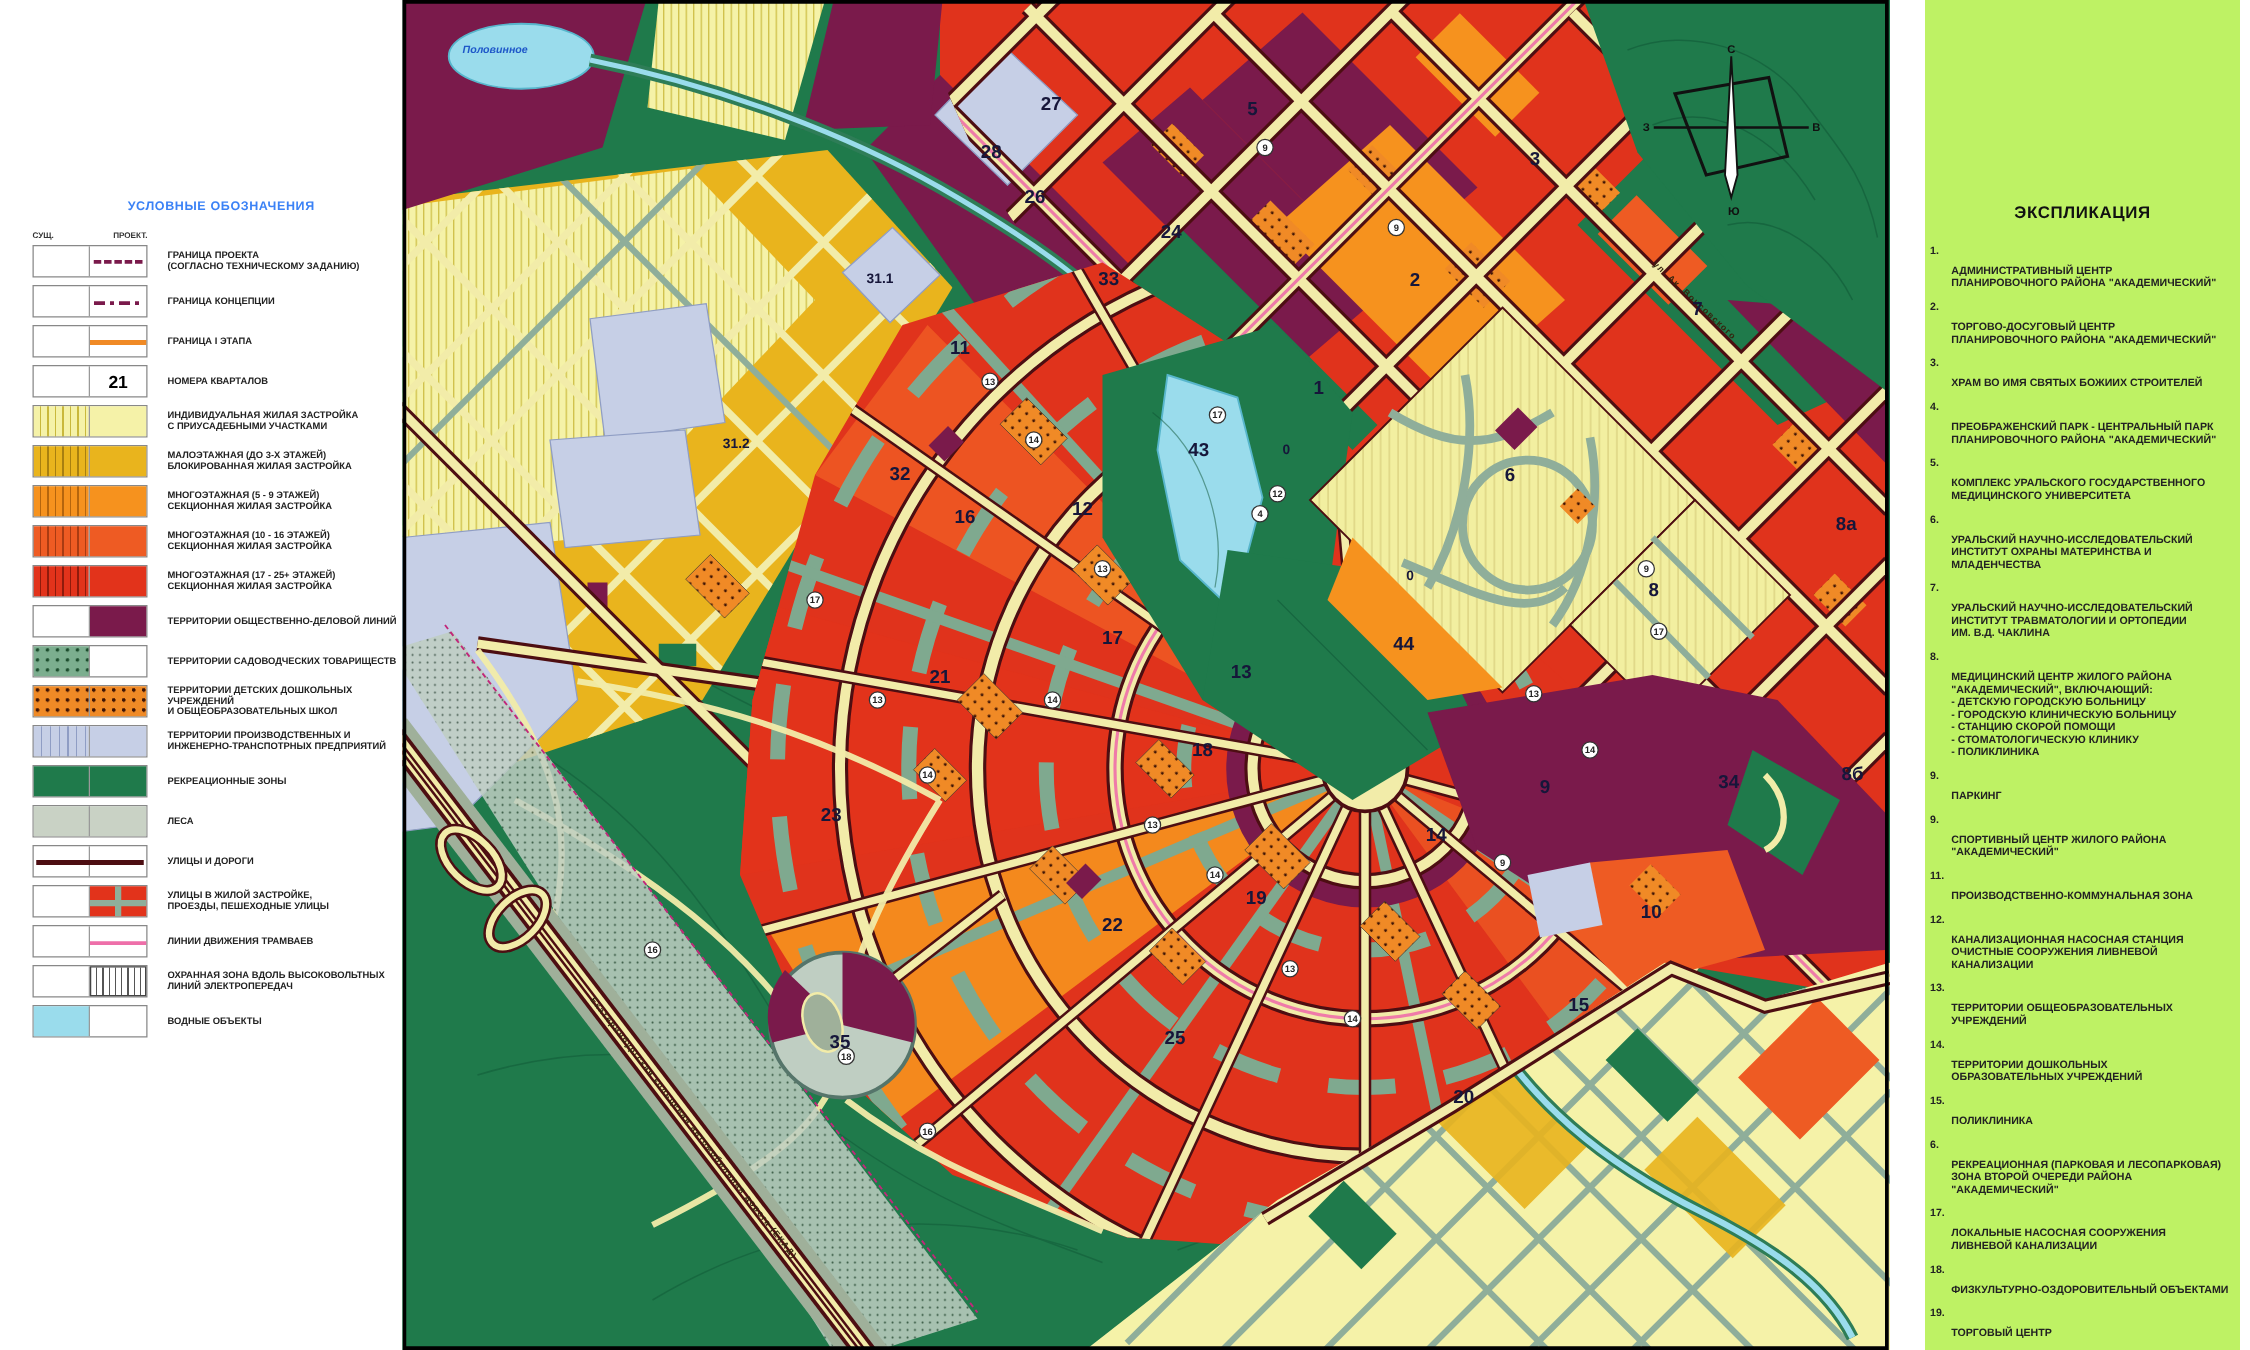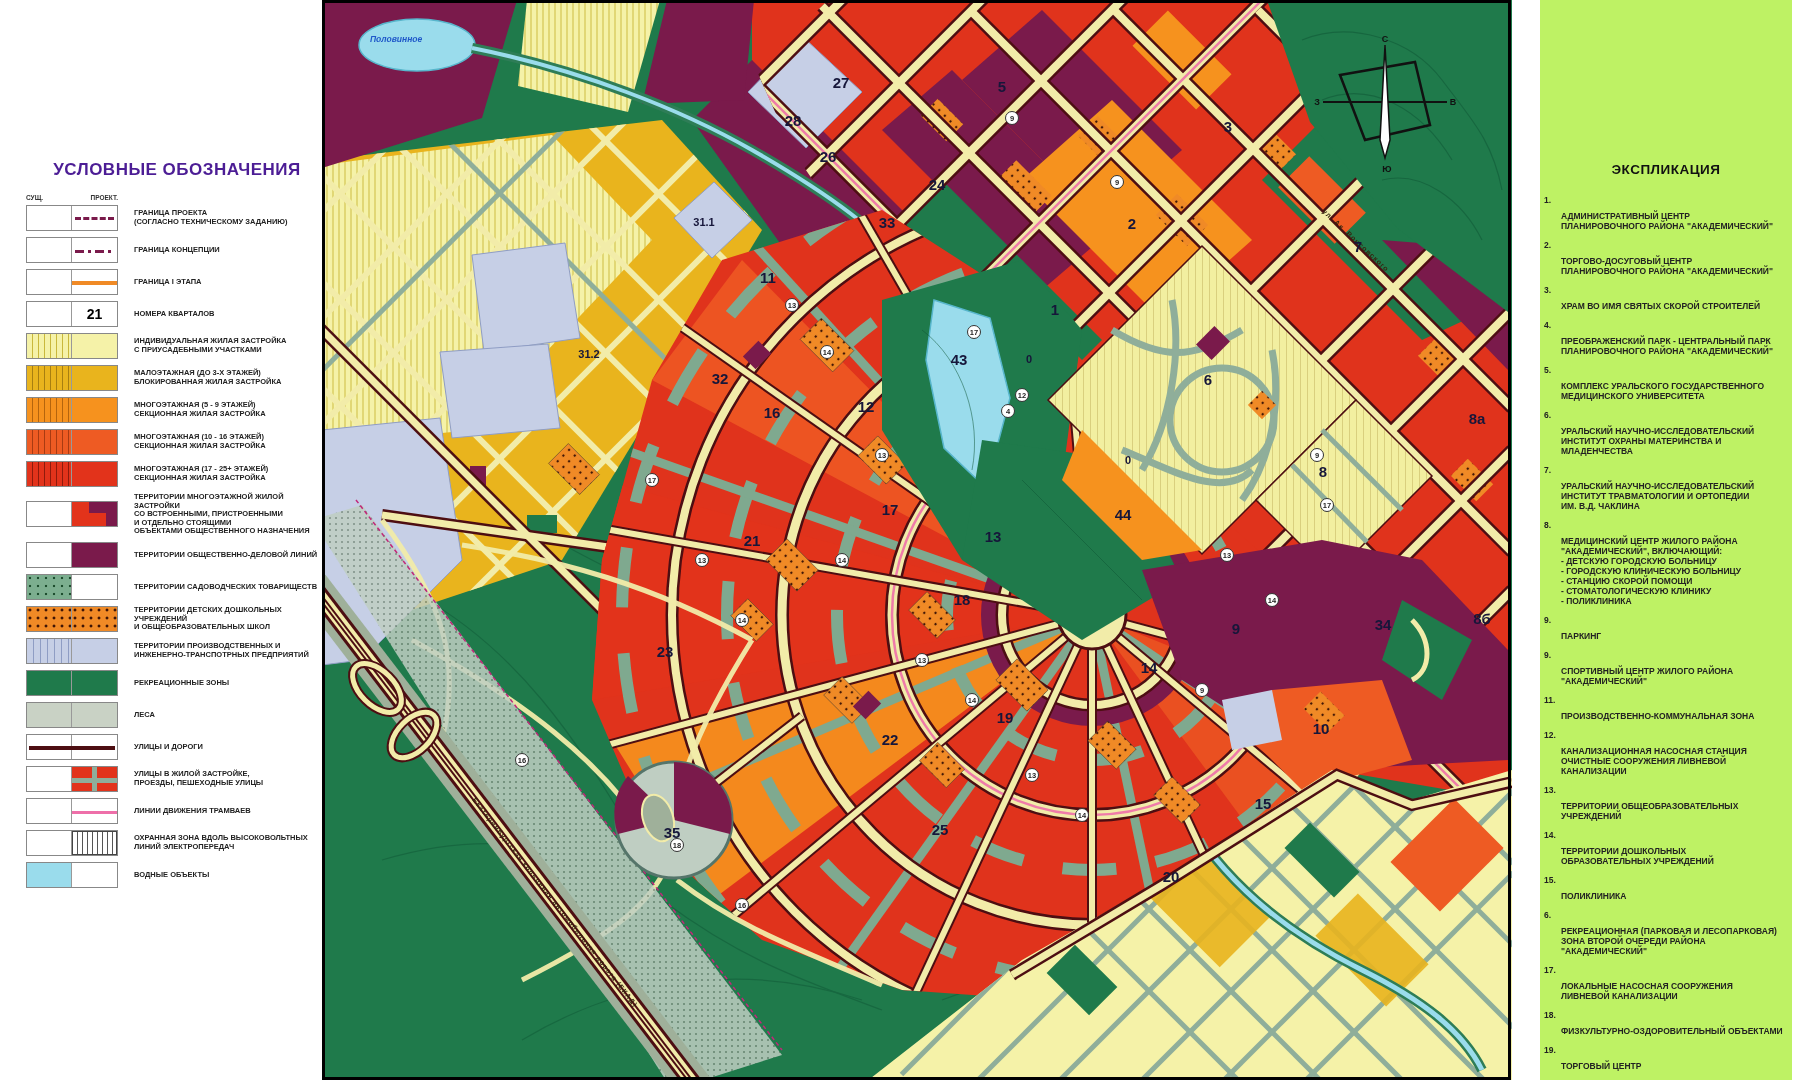--- a/index.html
+++ b/index.html
@@ -3,21 +3,21 @@
 <meta charset="utf-8">
 <style>
   html,body{margin:0;padding:0;}
   body{
     width:1800px;height:1080px;position:relative;background:#ffffff;
     font-family:"Liberation Sans","DejaVu Sans",sans-serif;overflow:hidden;
     -webkit-font-smoothing:antialiased;
   }
   
   .left-panel{position:absolute;left:0;top:0;width:322px;height:1080px;background:#fff;}
-  .legend-title{margin:160px 8px 14px 40px;text-align:center;font-weight:bold;font-size:17px;color:#4c1d95;letter-spacing:.5px;}
+  .legend-title{margin:160px 8px 14px 40px;text-align:center;font-weight:bold;font-size:10px;color:#3b82f6;letter-spacing:.5px;}
   .legend-cols{display:flex;justify-content:space-between;width:92px;margin:0 0 4px 26px;font-size:6.5px;font-weight:bold;color:#333;}
   .lrow{display:flex;gap:16px;margin:0 4px 6px 26px;align-items:center;justify-content:flex-end;}
   .sw{width:92px;height:26px;border:1px solid #888;flex:none;display:flex;position:relative;background:#fff;box-sizing:border-box;}
   .sw .h{width:50%;height:100%;position:relative;box-sizing:border-box;}
   .sw .h.l{border-right:1px solid #999;}
   .sw .sample{position:absolute;inset:0;display:flex;align-items:center;justify-content:center;font-weight:bold;font-size:14px;color:#000;}
   .lbl{font-size:7.5px;line-height:8.6px;font-weight:bold;color:#222;white-space:pre-line;width:196px;}
   
   .sw.boundary-project .h.r::before{content:"";position:absolute;top:11px;left:3px;right:3px;border-top:3px dashed #7A1A4B;}
   .sw.boundary-concept .h.r::before{content:"";position:absolute;top:12px;left:3px;right:3px;height:3px;
@@ -166,32 +166,20 @@
         <div class="sw highrise-17-25">
           <div class="h l"></div>
           <div class="h r">
             <span class="sample"></span>
           </div>
         </div>
         <div class="lbl">МНОГОЭТАЖНАЯ (17 - 25+ ЭТАЖЕЙ)
 СЕКЦИОННАЯ ЖИЛАЯ ЗАСТРОЙКА</div>
       </div>
 
-      <div class="lrow">
-        <div class="sw housing-with-public">
-          <div class="h l"></div>
-          <div class="h r">
-            <span class="sample"></span>
-          </div>
-        </div>
-        <div class="lbl">ТЕРРИТОРИИ МНОГОЭТАЖНОЙ ЖИЛОЙ ЗАСТРОЙКИ
-СО ВСТРОЕННЫМИ, ПРИСТРОЕННЫМИ
-И ОТДЕЛЬНО СТОЯЩИМИ
-ОБЪЕКТАМИ ОБЩЕСТВЕННОГО НАЗНАЧЕНИЯ</div>
-      </div>
 
       <div class="lrow">
         <div class="sw public-business">
           <div class="h l"></div>
           <div class="h r">
             <span class="sample"></span>
           </div>
         </div>
         <div class="lbl">ТЕРРИТОРИИ ОБЩЕСТВЕННО-ДЕЛОВОЙ ЛИНИЙ</div>
       </div>
@@ -836,21 +824,21 @@
       </div>
 
       <div class="exp-item">
         <span class="num">2.</span>
         <span class="txt">ТОРГОВО-ДОСУГОВЫЙ ЦЕНТР
 ПЛАНИРОВОЧНОГО РАЙОНА "АКАДЕМИЧЕСКИЙ"</span>
       </div>
 
       <div class="exp-item">
         <span class="num">3.</span>
-        <span class="txt">ХРАМ ВО ИМЯ СВЯТЫХ СКОРОЙ СТРОИТЕЛЕЙ</span>
+        <span class="txt">ХРАМ ВО ИМЯ СВЯТЫХ БОЖИИХ СТРОИТЕЛЕЙ</span>
       </div>
 
       <div class="exp-item">
         <span class="num">4.</span>
         <span class="txt">ПРЕОБРАЖЕНСКИЙ ПАРК - ЦЕНТРАЛЬНЫЙ ПАРК
 ПЛАНИРОВОЧНОГО РАЙОНА "АКАДЕМИЧЕСКИЙ"</span>
       </div>
 
       <div class="exp-item">
         <span class="num">5.</span>

